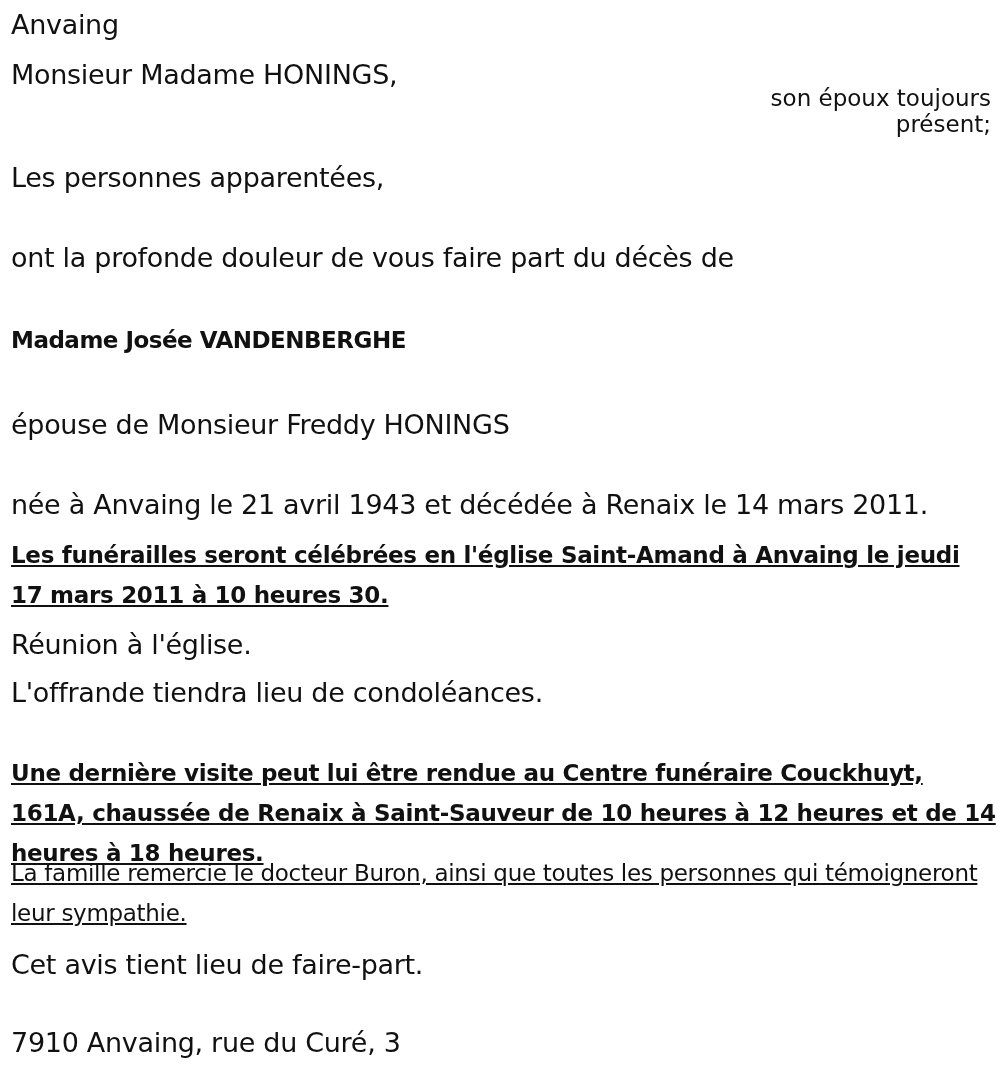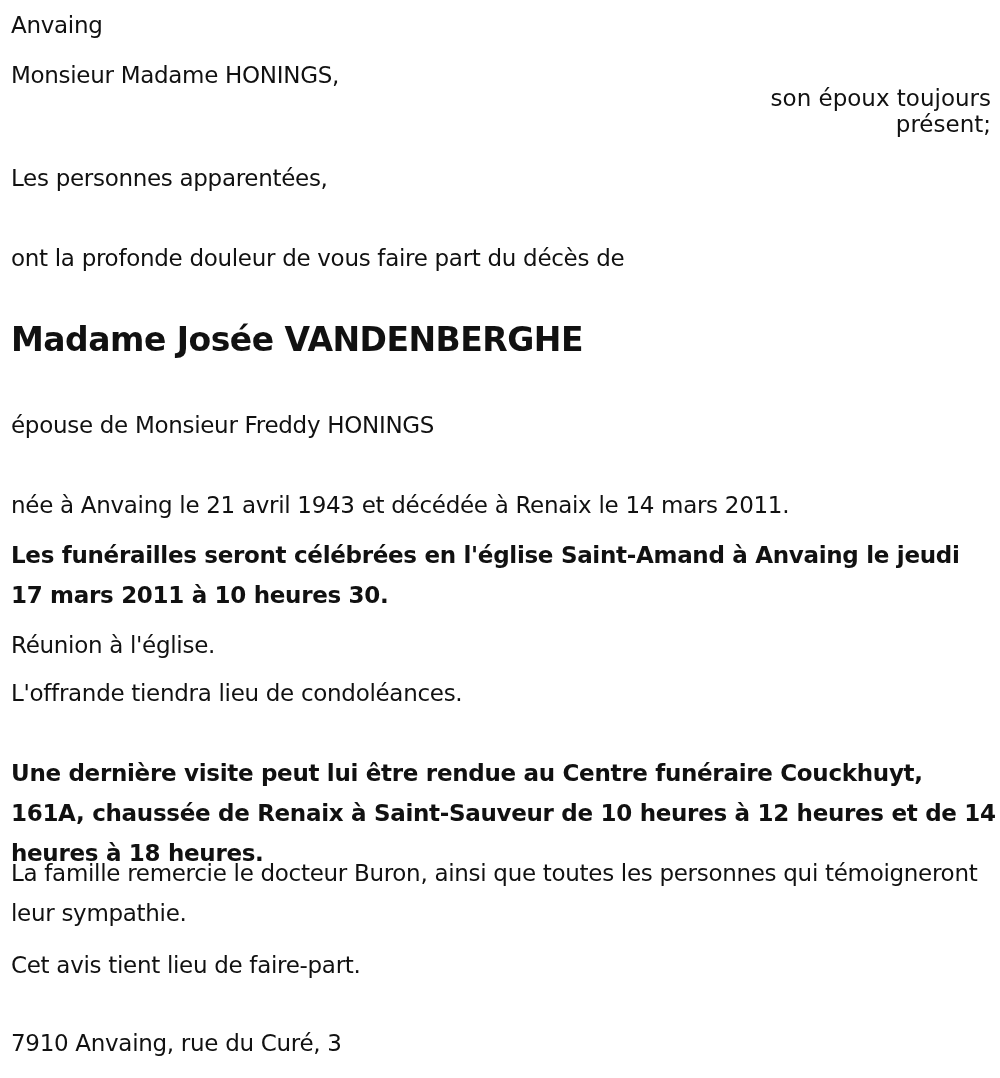--- a/index.html
+++ b/index.html
@@ -1,26 +1,26 @@
 <!DOCTYPE html>
 <html><head>
 <meta charset="utf-8">
 <style>
   html, body { margin:0; padding:0; background:#ffffff; }
   body { width:1000px; height:1078px; position:relative; overflow:hidden;
          font-family:"DejaVu Sans", sans-serif; color:#111111; }
-  .line { position:absolute; left:11px; font-size:23px; line-height:40px; white-space:nowrap;
+  .line { position:absolute; left:11px; font-size:27px; line-height:40px; white-space:nowrap;
           letter-spacing:-0.3px; }
   .right { position:absolute; right:9px; text-align:right; font-size:23px;
            line-height:40px; white-space:nowrap; }
-  .name { position:absolute; left:11px; font-size:33px; font-weight:bold; line-height:44px;
+  .name { position:absolute; left:11px; font-size:23px; font-weight:bold; line-height:44px;
           white-space:nowrap; letter-spacing:-0.5px; }
   .bold { font-weight:bold; }
   .para { position:absolute; left:11px; width:985px; font-size:23px; line-height:40px;
-          letter-spacing:-0.3px; }
+          letter-spacing:-0.3px;text-decoration:underline; }
 </style>
 </head>
 <body>
 
 <div>
   <div class="line" style="top:5px;">Anvaing</div>
   <div class="line" style="top:55px;">Monsieur Madame HONINGS,</div>
   <div class="right" style="top:78px;">son époux toujours</div>
   <div class="right" style="top:104px;">présent;</div>
   <div class="line" style="top:158px;">Les personnes apparentées,</div>

